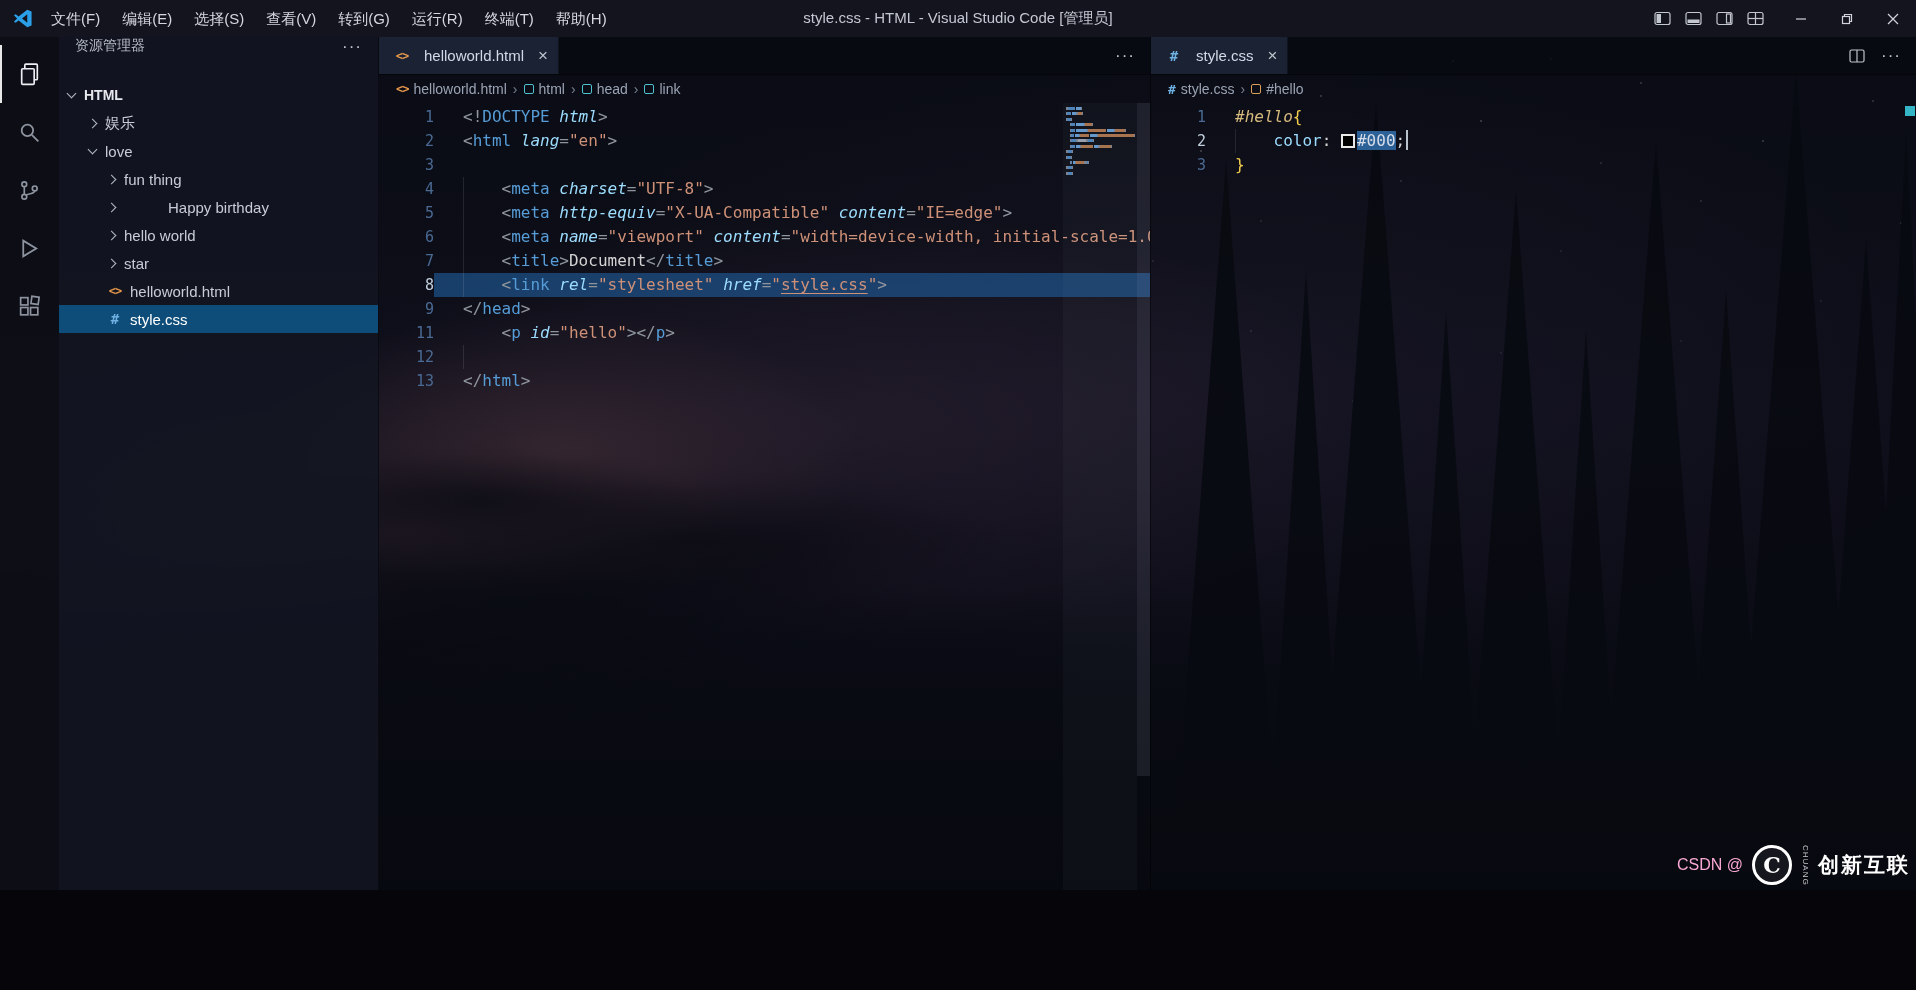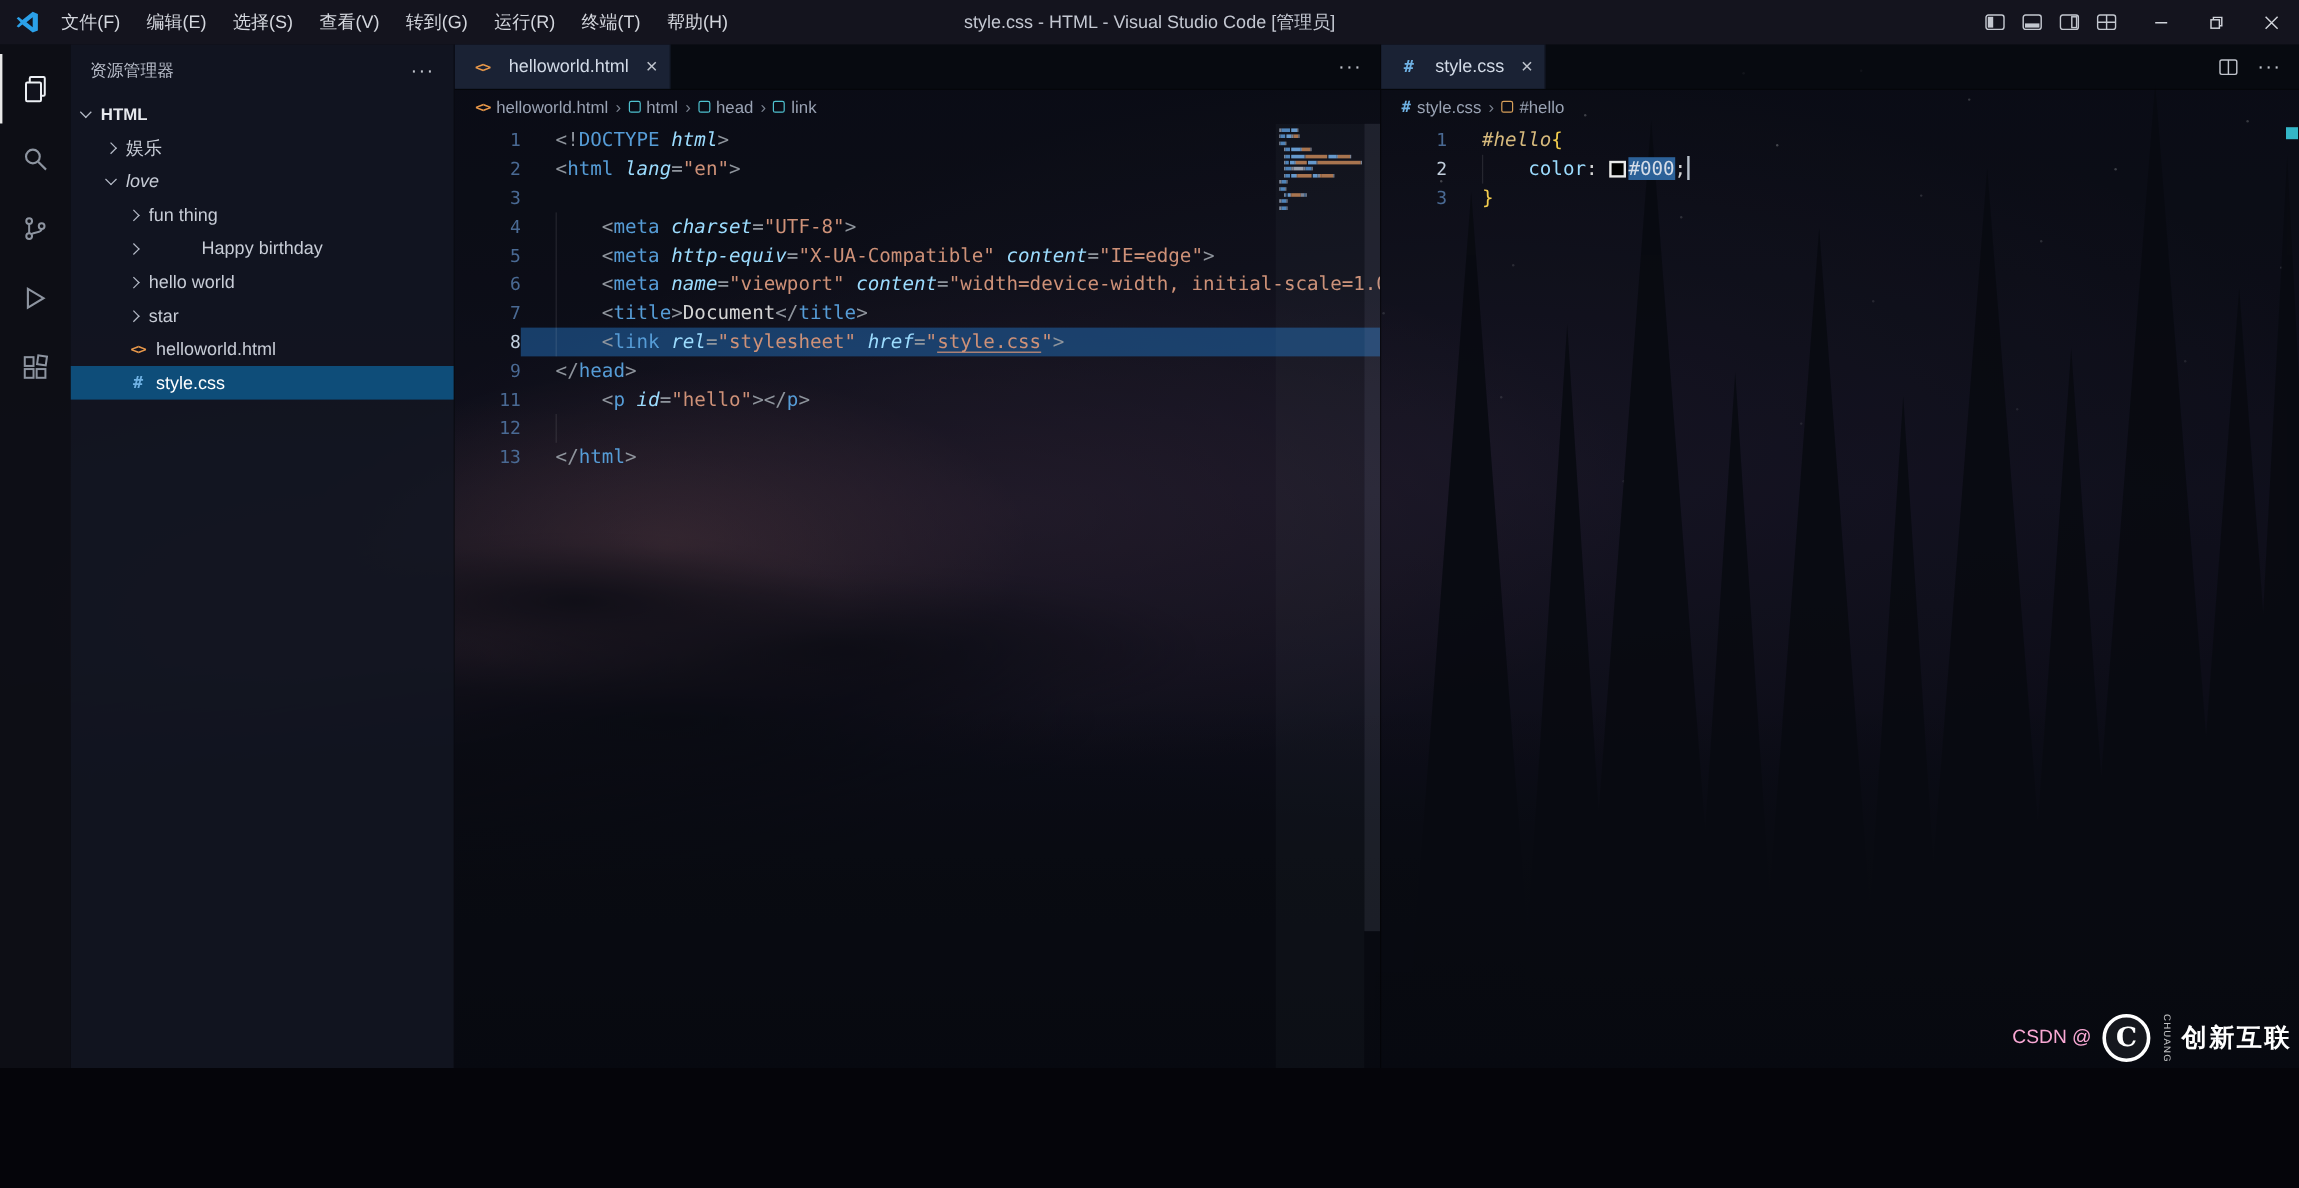--- a/index.html
+++ b/index.html
@@ -48,21 +48,21 @@
   .activitybar{width:59px;background:rgba(13,14,22,.97);display:flex;flex-direction:column;padding-top:8px;flex:0 0 auto}
   .ab-icon{width:59px;height:58px;display:flex;align-items:center;justify-content:center;color:#8d94a0;position:relative}
   .ab-icon.active{color:#eceff4;box-shadow:inset 2px 0 0 #e8e8e8}
   .ab-bottom{margin-top:auto;padding-bottom:4px}
   .ab-bottom .ab-icon{height:54px}
   .gear-glyph{font-size:26px;font-family:"DejaVu Sans",sans-serif}
 
   
   .sidebar{width:320px;flex:0 0 auto;background:rgba(18,21,33,.94);display:flex;flex-direction:column;
     border-right:1px solid rgba(0,0,0,.45);font-size:15px}
-  .sidebar-header{height:44px;display:flex;align-items:center;justify-content:space-between;padding:0 16px;
+  .sidebar-header{height:44px;display:flex;justify-content:space-between;padding:0 16px;
     color:#b8bdc9;font-size:14px}
   .more-dots{font-size:17px;letter-spacing:1px;color:#c0c4cc;cursor:pointer}
   .section-header{height:28px;display:flex;align-items:center;padding-left:6px;font-weight:bold;color:#e6e8ed;font-size:14px}
   .tree-row{height:28px;display:flex;align-items:center;color:#c7ccd6;cursor:pointer;white-space:nowrap}
   .tree-row.selected{background:#0e4d79;color:#fff}
   .chev{width:7px;height:7px;border-right:1.6px solid #b6bcc8;border-bottom:1.6px solid #b6bcc8;
     display:inline-block;flex:0 0 auto;margin:0 9px 0 3px}
   .chev.right{transform:rotate(-45deg)}
   .chev.down{transform:rotate(45deg);margin-top:-4px}
   .chev-spacer{width:19px;flex:0 0 auto;display:inline-block}
@@ -277,21 +277,21 @@
       </div>
       <div class="section-header">
         <span class="chev down"></span>
         <span>HTML</span>
       </div>
       <div>
           <div class="tree-row" style="padding-left: 27px;">
             <span class="chev right"></span>
             <span>娱乐</span>
           </div>
-          <div class="tree-row" style="padding-left: 27px; font-style: italic;">
+          <div class="tree-row" style="padding-left: 27px;">
             <span class="chev down"></span>
             <span>love</span>
           </div>
           <div class="tree-row" style="padding-left: 46px;">
             <span class="chev right"></span>
             <span>fun thing</span>
           </div>
           <div class="tree-row" style="padding-left: 46px; gap: 44px;">
             <span class="chev right"></span>
             <span>Happy birthday</span>

